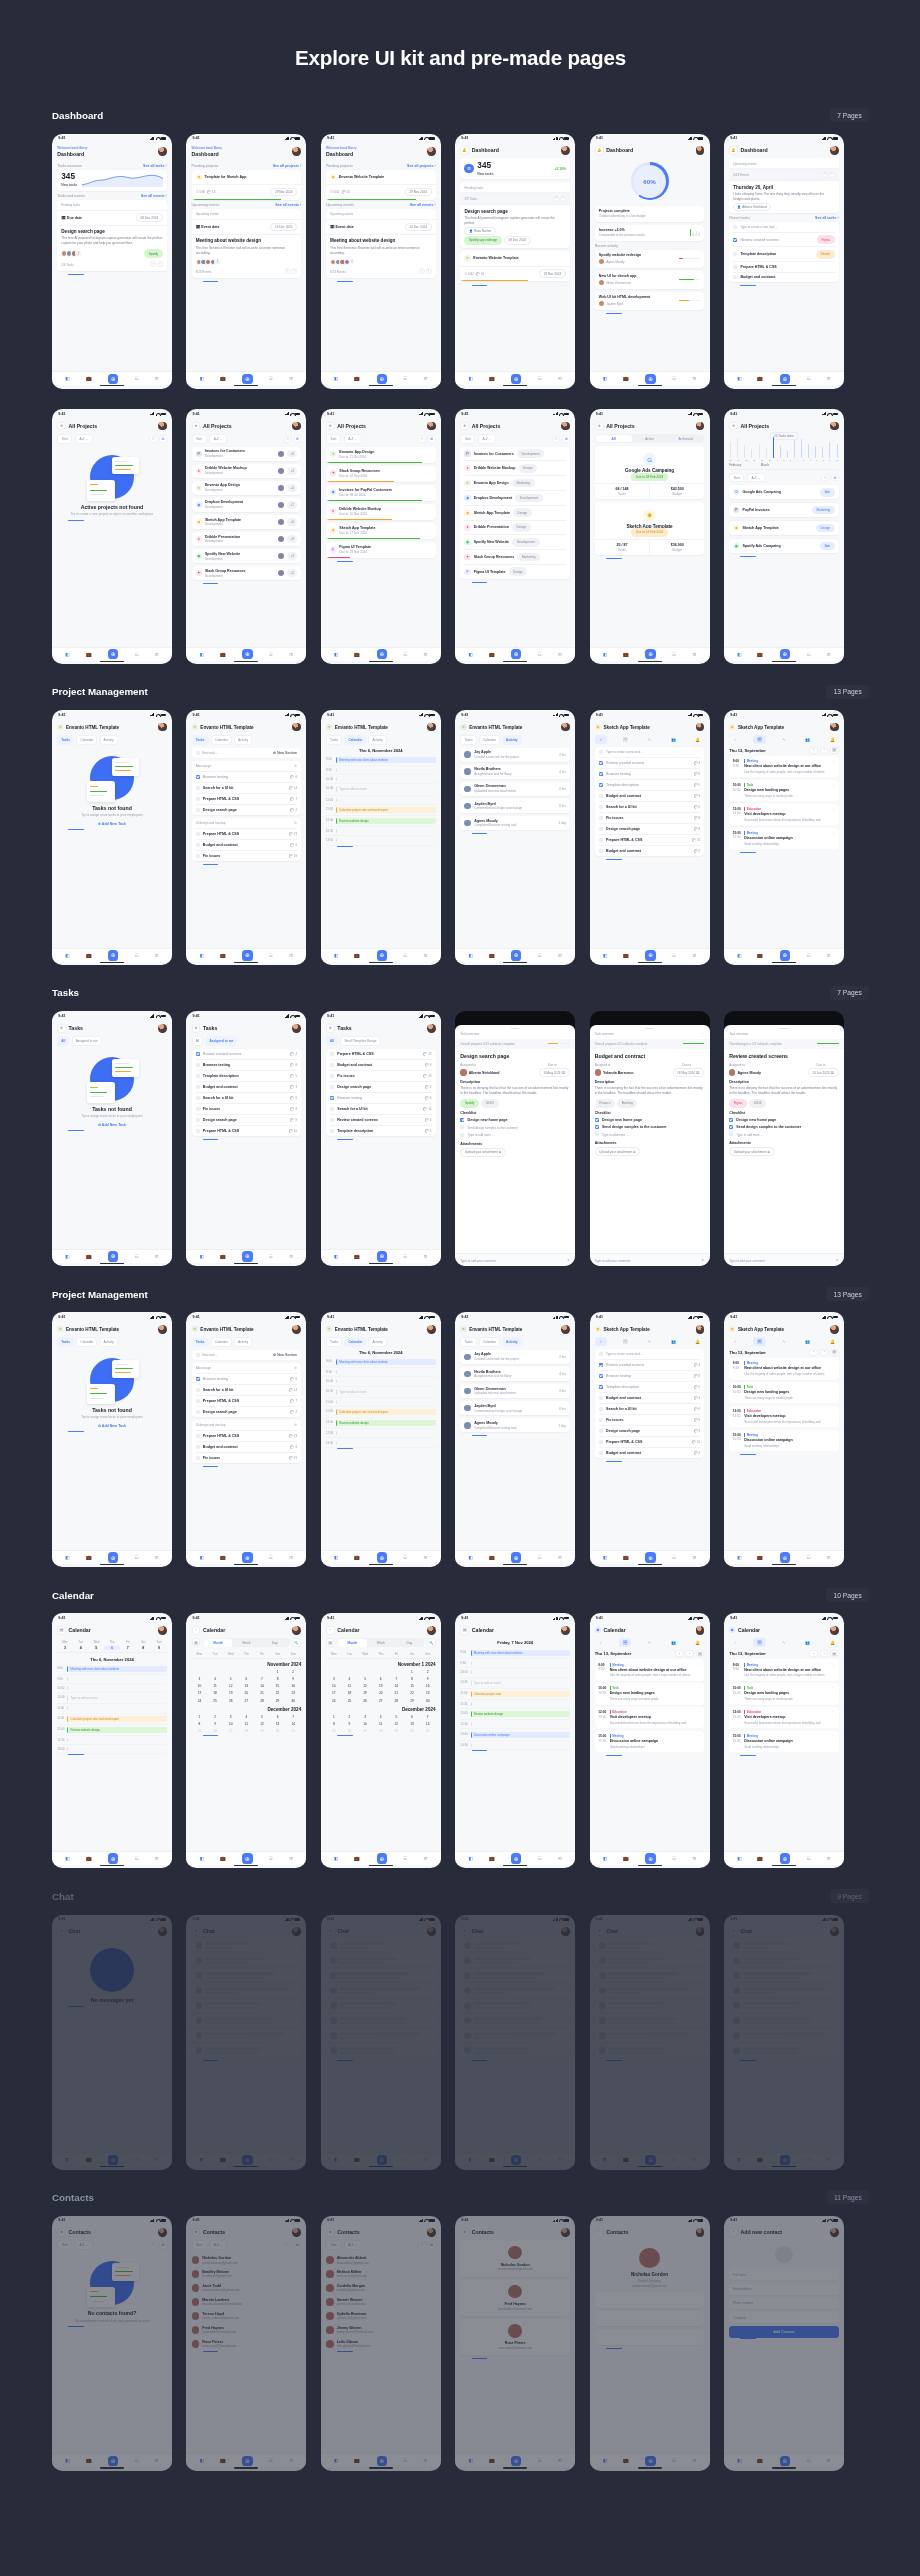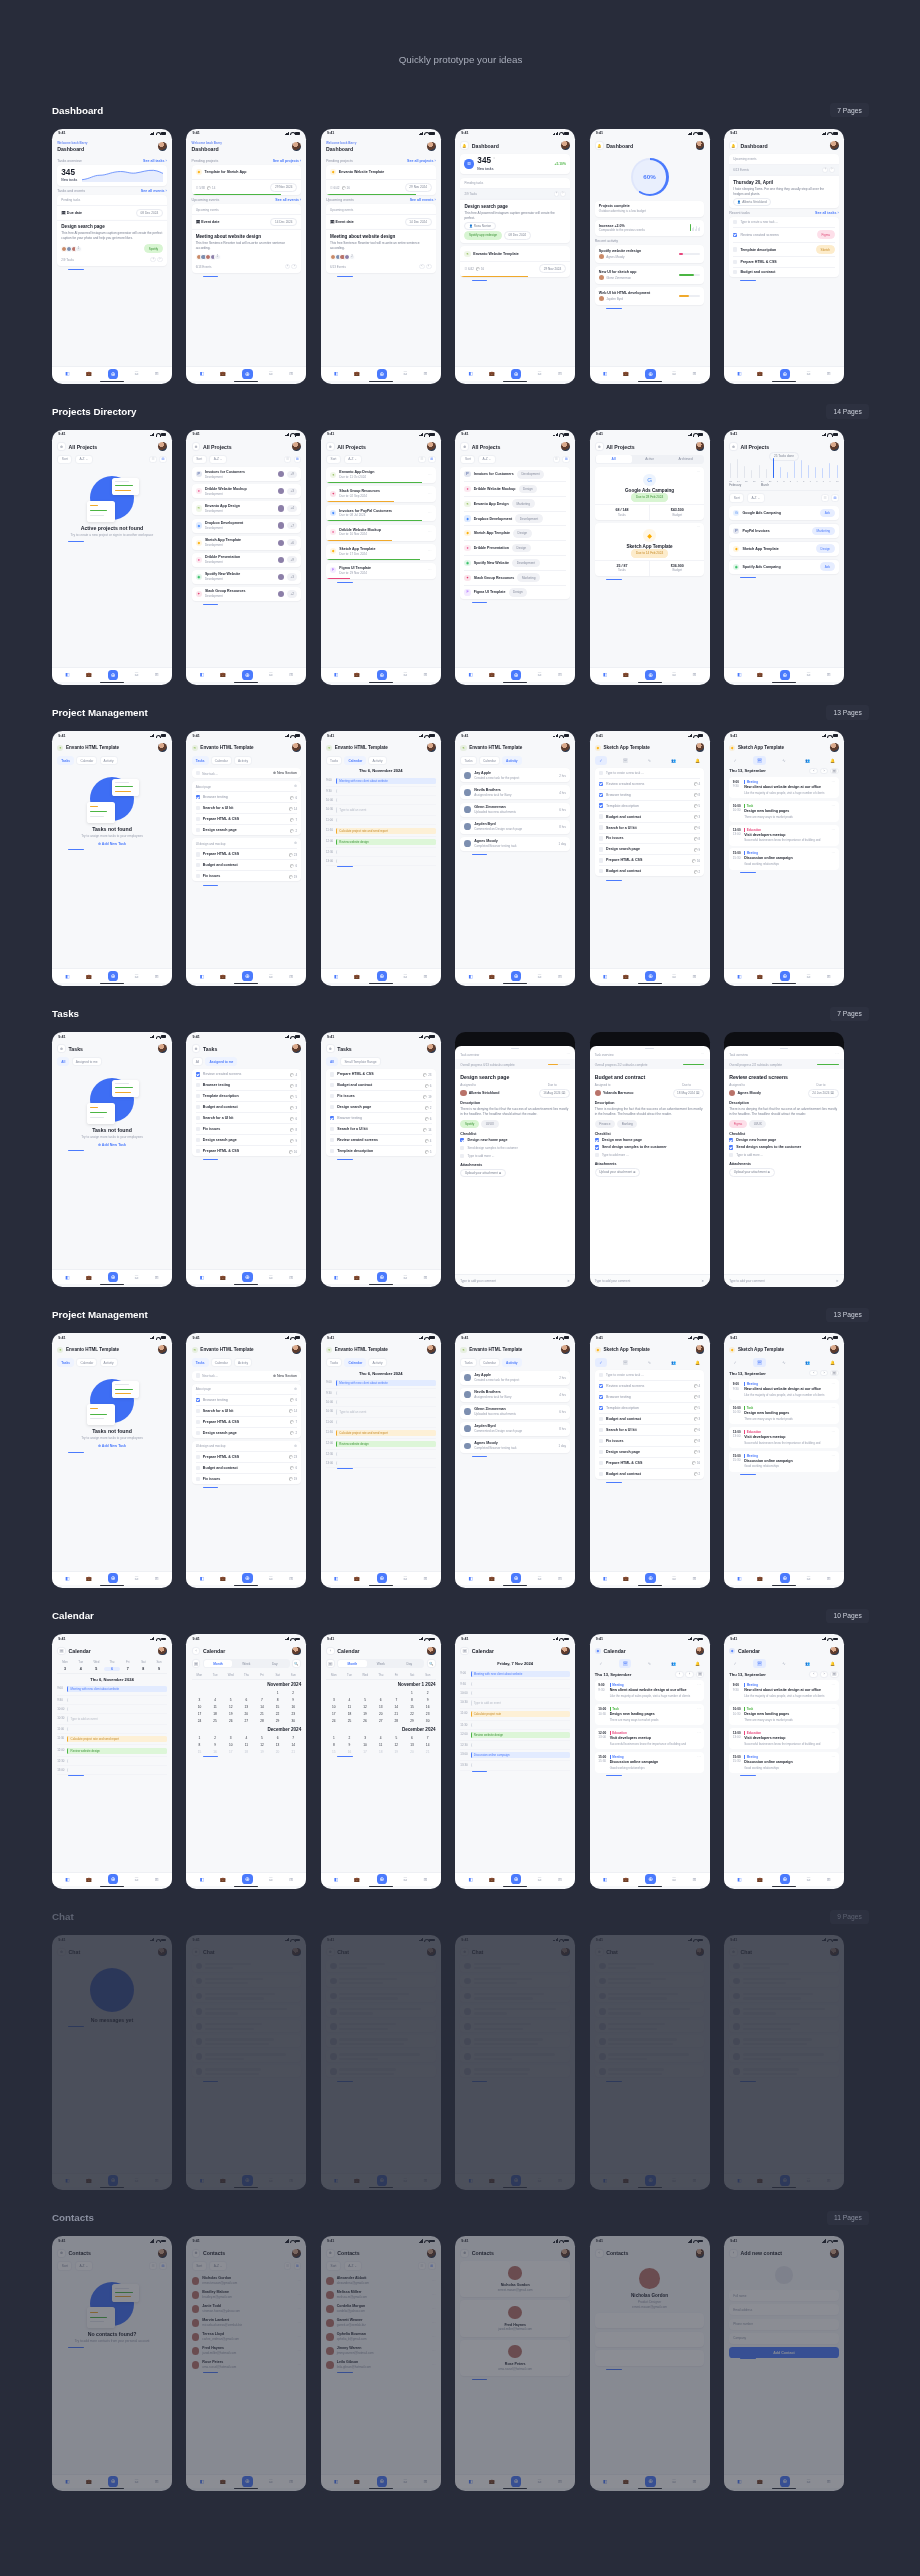--- a/index.html
+++ b/index.html
@@ -221,21 +221,21 @@
   .evdesc{font-size:2.9px;color:#9aa0b0;line-height:1.45;}
 
   .contactrow{display:flex;align-items:center;gap:3.1px;padding:2.6px 0;}
   .cface{width:7.7px;height:7.7px;border-radius:50%;flex:0 0 7.7px;}
   .msgline{height:2.6px;border-radius:1.5px;background:#e9ecf2;margin-bottom:2.1px;}
 </style>
 </head>
 <body>
 
 <div class="page-header">
-  <div class="page-sub">Quickly prototype your ideas</div>
+  <div class="page-title">Explore UI kit and pre-made pages</div>
 </div>
 
 <div id="sections-root">
     <div class="section">
       <div class="section-head">
      <span class="section-title">Dashboard</span>
      <span class="section-badge">7 Pages</span>
       </div>
    <div class="phone-row">
         <div class="phone">
@@ -721,24 +721,20 @@
     <span class="ni">💼</span>
     <span class="fab">⊕</span>
     <span class="ni">☲</span>
     <span class="ni">⊞</span>
   </div>
           <div class="homebar"></div>
         </div>
       </div>
     </div>
     <div class="section">
-      <div class="section-head">
-     <span class="section-title">Projects Directory</span>
-     <span class="section-badge">14 Pages</span>
-      </div>
    <div class="phone-row">
         <div class="phone">
           <div class="statusbar">
     <span>9:41</span>
     <span class="sb-icons">
       <span class="bars">
                 <i></i>
                 <i></i>
                 <i></i>
                 <i></i>

